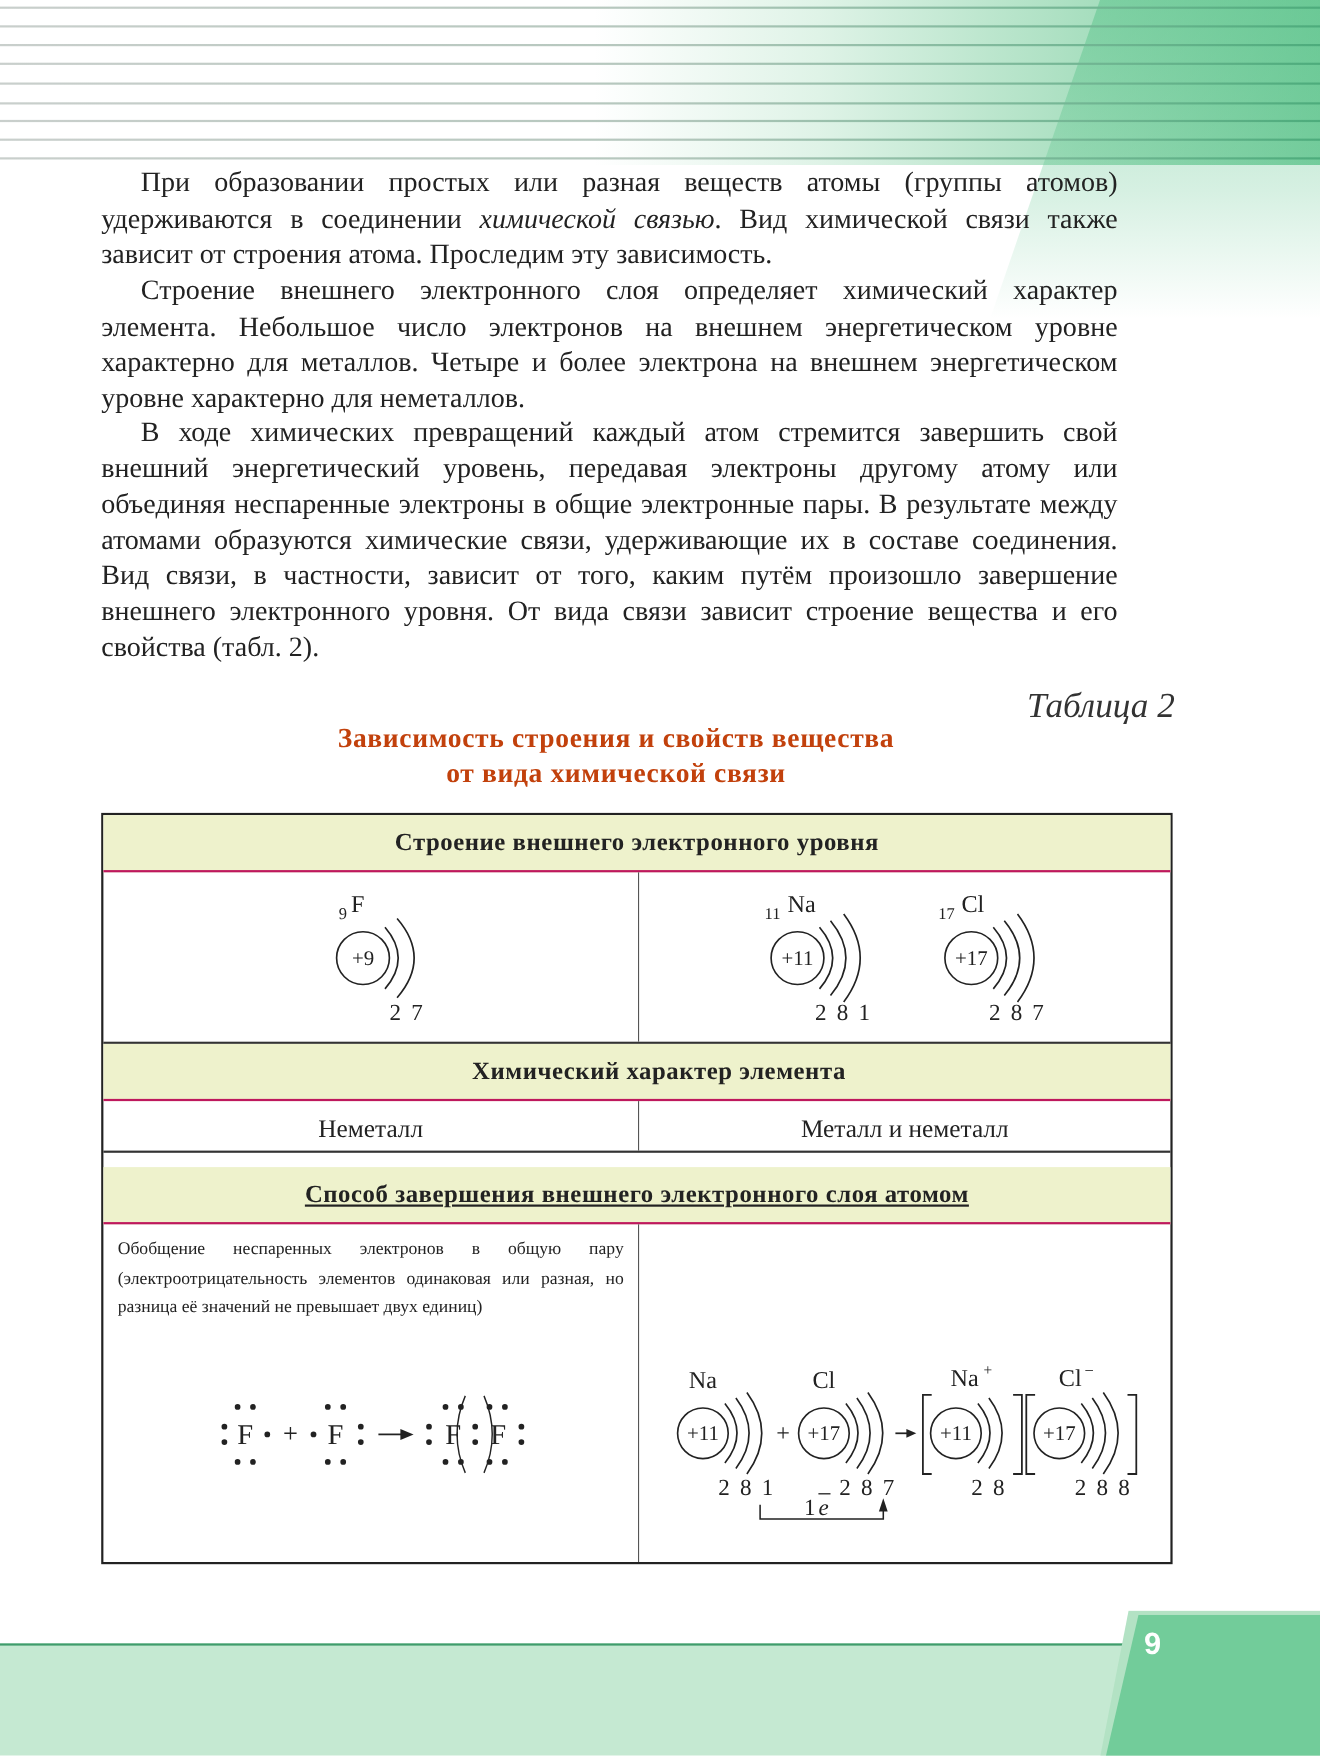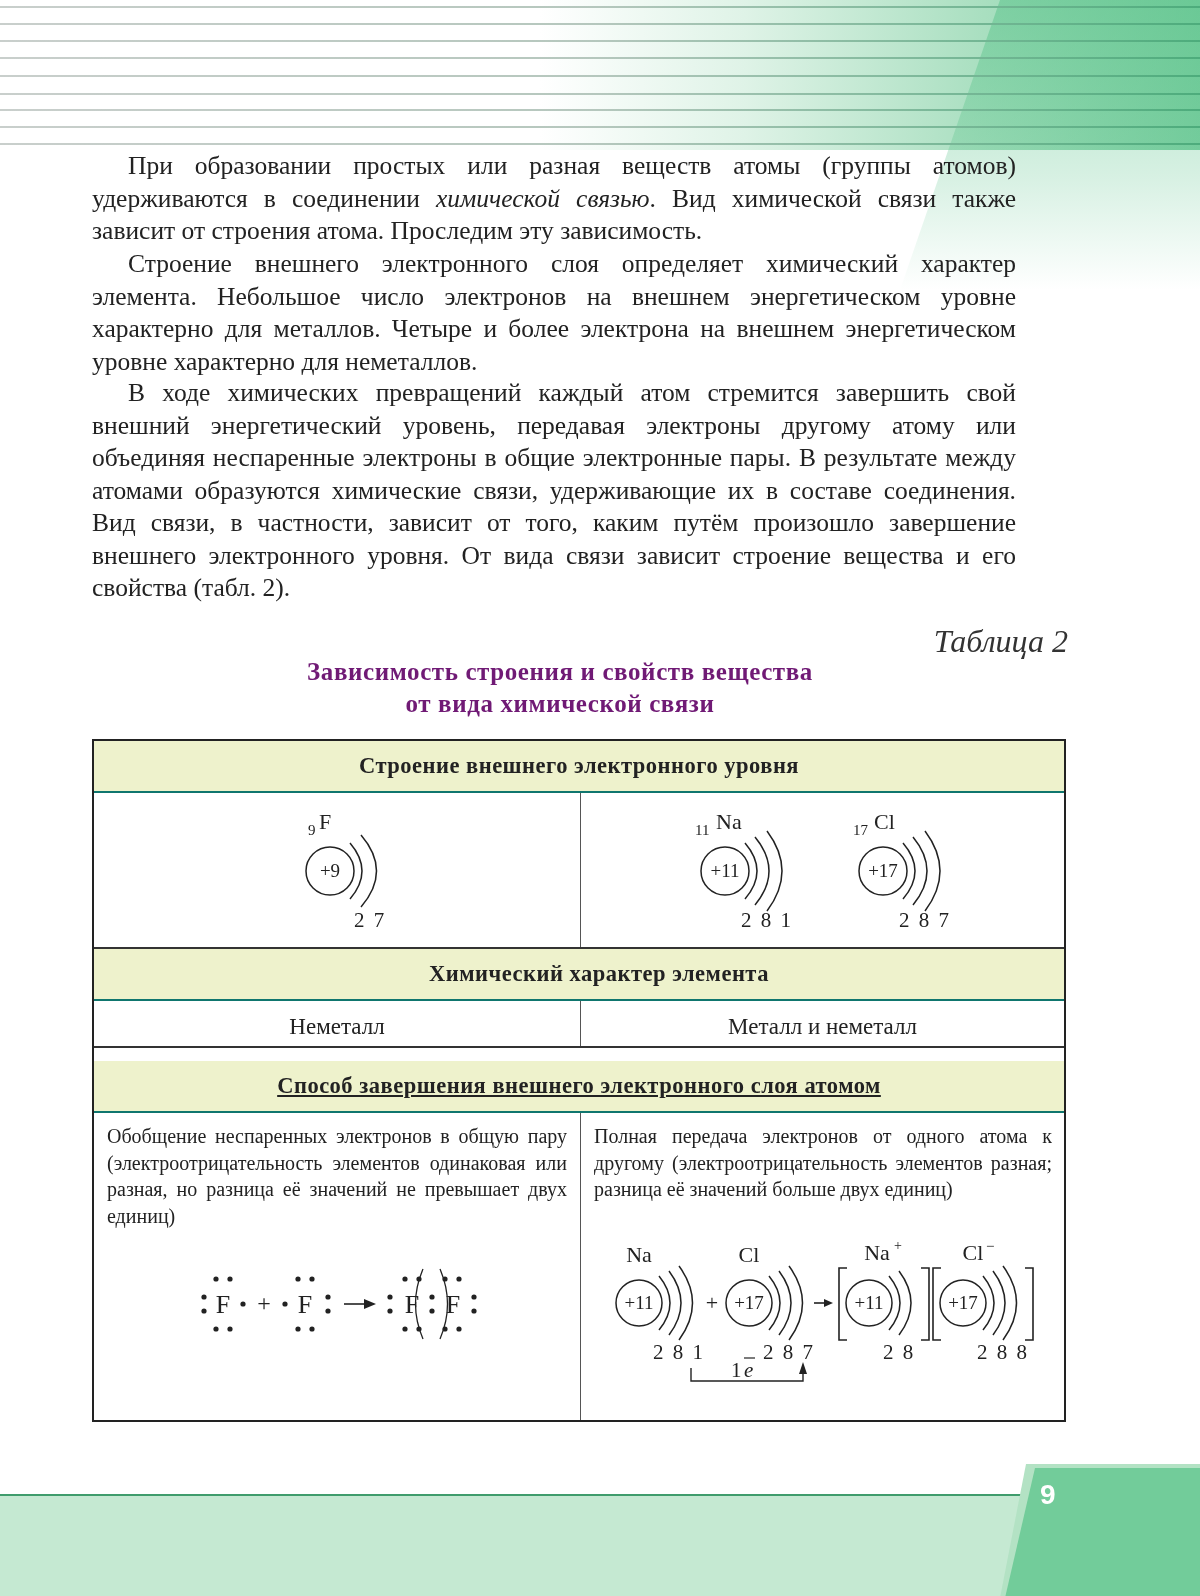--- a/index.html
+++ b/index.html
@@ -32,42 +32,42 @@
   }
   .paragraph em { font-style:italic; }
 
   .table-label {
     position:absolute; right:132px; top:623px;
     font-style:italic; font-size:32px; color:#333;
   }
   .table-title {
     position:absolute; left:180px; width:760px; top:656px;
     text-align:center; font-weight:bold; font-size:25px; line-height:32px;
-    letter-spacing:0.6px; color:#701a75;
+    letter-spacing:0.6px; color:#c2410c;
   }
 
   .tbl {
     position:absolute; left:92px; top:739px; width:974px; height:683px;
     border:2px solid #222; box-sizing:border-box;
   }
   .row { position:absolute; left:0; width:970px; box-sizing:border-box; }
   .hdr {
     background:#eef2cc; font-weight:bold; font-size:22.5px; text-align:center;
-    letter-spacing:0.5px; border-bottom:2px solid #0f766e;
+    letter-spacing:0.5px; border-bottom:2px solid #be185d;
   }
   .hdr span { position:absolute; left:0; right:0; }
   .split { border-bottom:2px solid #333; }
   .split .cell { position:absolute; top:0; bottom:0; box-sizing:border-box; }
   .split .cell.left { left:0; width:487px; border-right:1.5px solid #555; }
   .split .cell.right { left:487px; width:483px; }
 
   .plain { font-size:23px; text-align:center; }
 
   .desc {
-    position:absolute; font-size:20px; line-height:26.5px; text-align:justify;
+    position:absolute; font-size:16px; line-height:26.5px; text-align:justify;
     color:#222;
   }
   .atom-svg { position:absolute; overflow:visible; }
   .atom-svg text { font-family:"Liberation Serif","DejaVu Serif",serif; fill:#222; }
 
   .bottom-band {
     position:absolute; left:0; top:1494px; width:1200px; height:102px;
     background:#c5e9d2; border-top:2px solid #3f9c6c;
   }
   .page-tab {
@@ -218,21 +218,20 @@
           <circle cx="280" cy="24" r="2.6"></circle>
             <circle cx="280" cy="38" r="2.6"></circle>
         </g>
         <text x="218" y="40" font-size="26" text-anchor="middle">F</text>
         <text x="259" y="40" font-size="26" text-anchor="middle">F</text>
         <path d="M229 -4 Q214 31 229 66" fill="none" stroke="#222" stroke-width="1.3"></path>
         <path d="M246 -4 Q261 31 246 66" fill="none" stroke="#222" stroke-width="1.3"></path>
       </svg>
     </div>
     <div class="cell right" style="position:absolute;left:487px;top:0;bottom:0;width:483px;">
-      <div class="desc" style="left:13px;top:10px;width:458px;">Полная передача электронов от одного атома к другому (электроотрицательность элементов разная; разница её значений больше двух единиц)</div>
       <svg class="atom-svg" style="left:0px;top:125px;" width="470" height="180">
 
         <text x="58" y="24" font-size="22" text-anchor="middle">Na</text>
         <circle cx="58" cy="65" r="23" fill="none" stroke="#222" stroke-width="1.5"></circle>
         <text x="58" y="71" font-size="19" text-anchor="middle">+11</text>
         <path d="M78 38 Q100 65 78 92" fill="none" stroke="#222" stroke-width="1.5"></path>
         <path d="M88 33 Q112 65 88 97" fill="none" stroke="#222" stroke-width="1.5"></path>
         <path d="M98 28 Q125 65 98 102" fill="none" stroke="#222" stroke-width="1.5"></path>
         <text x="72" y="121" font-size="21" letter-spacing="2">2 8 1</text>
         <text x="131" y="72" font-size="22" text-anchor="middle">+</text>

